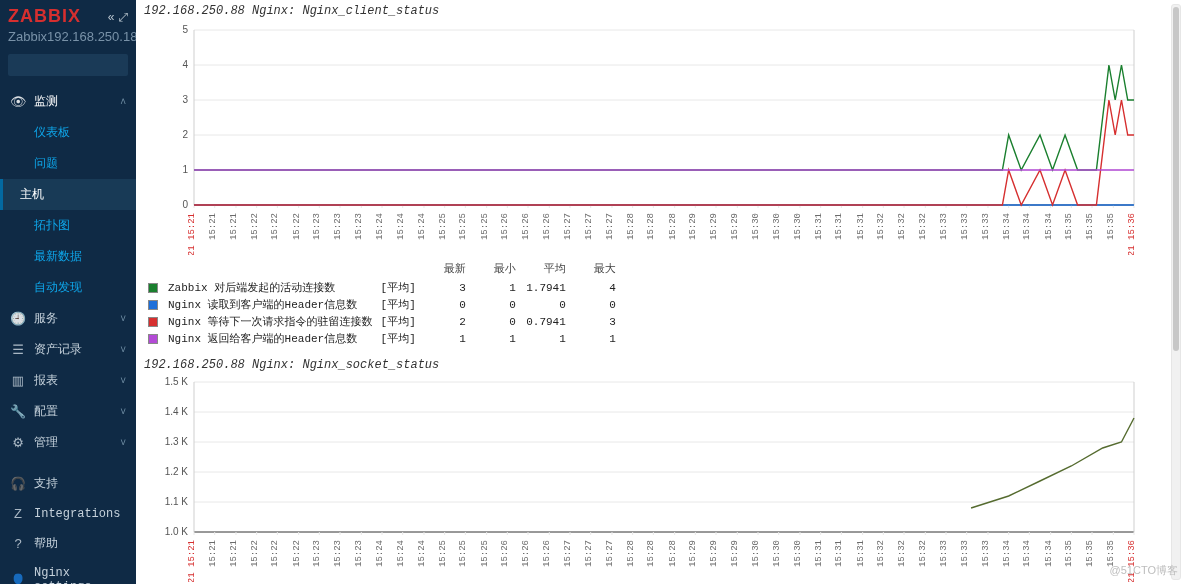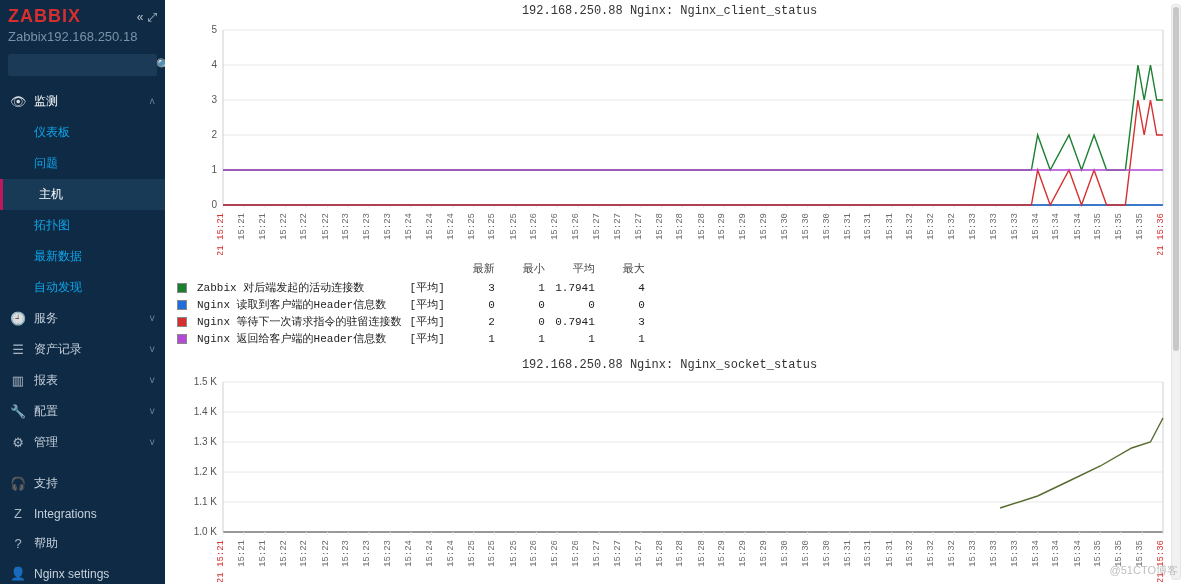--- a/index.html
+++ b/index.html
@@ -1,51 +1,51 @@
 <!DOCTYPE html>
 <html><head>
 <meta charset="utf-8">
 <style>
 * { margin: 0; padding: 0; box-sizing: border-box; }
 body { font-family: Arial, sans-serif; font-size: 12px; background: #fff; width: 1184px; height: 584px; overflow: hidden; position: relative; }
 .layout { display: flex; height: 100%; }
 
 
-.sidebar { width: 165px; background: #0f2a45; color: #c5d1db; flex-shrink: 0; display: flex; flex-direction: column; }
+.sidebar { width: 136px; background: #0f2a45; color: #c5d1db; flex-shrink: 0; display: flex; flex-direction: column; }
 .logo-row { display: flex; align-items: center; padding: 6px 8px 2px 8px; }
 .logo { color: #d62f2f; font-weight: bold; font-size: 18px; letter-spacing: 1px; flex: 1; font-family: "Arial Black", Arial, sans-serif; }
 .logo-btns { display: flex; gap: 4px; color: #b8c4ce; }
 .logo-btns span{ cursor: pointer; font-size: 12px; }
 .server-line { padding: 0 8px 6px 8px; font-size: 13px; color: #7992a8; }
 
 .search { margin: 4px 8px 10px 8px; display: flex; align-items: center; background: #1a3a57; border-radius: 2px; padding: 4px 6px; }
 .search input { flex: 1; background: transparent; border: none; outline: none; color: #c5d1db; font-size: 11px; }
 .search-icon { color: #6f8da3; font-size: 12px; }
 
 .nav { flex: 1; overflow-y: auto; }
 .nav-item { display: flex; align-items: center; padding: 7px 10px; cursor: pointer; color: #c5d1db; font-size: 12px; }
 .nav-item.open { color: #fff; }
 .nav-icon { width: 16px; margin-right: 8px; text-align: center; opacity: 0.85; font-size: 13px; }
-.nav-label { flex: 1; }
+.nav-label { flex: 1; font-family: Liberation Mono, monospace; }
 .nav-chevron { font-size: 10px; color: #6f8da3; }
 
 .sub { }
 .sub-item { padding: 7px 10px 7px 34px; cursor: pointer; color: #0ea5e9; font-size: 12px; }
-.sub-item.active { background: #183a56; border-left: 3px solid #be185d; padding-left: 36px; color: #fff; }
+.sub-item.active { background: #183a56; border-left: 3px solid #0369a1; padding-left: 17px; color: #fff; }
 
 .nav-spacer { height: 10px; }
 
 
 .main { flex: 1; background: #fff; position: relative; overflow: hidden; }
 .scroll-area { position: absolute; left: 8px; right: 18px; top: 2px; bottom: 2px; overflow: hidden; }
 .scrollbar { position: absolute; right: 3px; top: 4px; bottom: 4px; width: 10px; background: #f1f1f1; border: 1px solid #e6e6e6; border-radius: 3px; }
 .scrollbar-thumb { position: absolute; left: 1px; right: 1px; top: 2px; height: 60%; background: #c7c7c7; border-radius: 3px; }
 
 .chart-block { }
-.chart-title { text-align: center; font-family: "Courier New", monospace; font-size: 12px; color: #333; padding: 2px 0; }
+.chart-title { text-align: left; font-family: "Courier New", monospace; font-size: 12px; color: #333; padding: 2px 0; font-style: italic; }
 .chart-svg { display: block; }
 
 .legend-table { font-family: "Courier New", monospace; font-size: 11px; color: #222; margin: 4px 0 8px 2px; }
 .legend-table td { padding: 0 6px 0 0; white-space: nowrap; }
 .legend-sw { display: inline-block; width: 10px; height: 10px; border: 1px solid #888; vertical-align: middle; margin-right: 2px; }
 .legend-hdr td { color: #444; padding-bottom: 2px; }
 .num { text-align: right; min-width: 42px; display: inline-block; }
 
 .watermark { position: absolute; right: 6px; bottom: 6px; font-size: 11px; color: #bdbdbd; }
 

